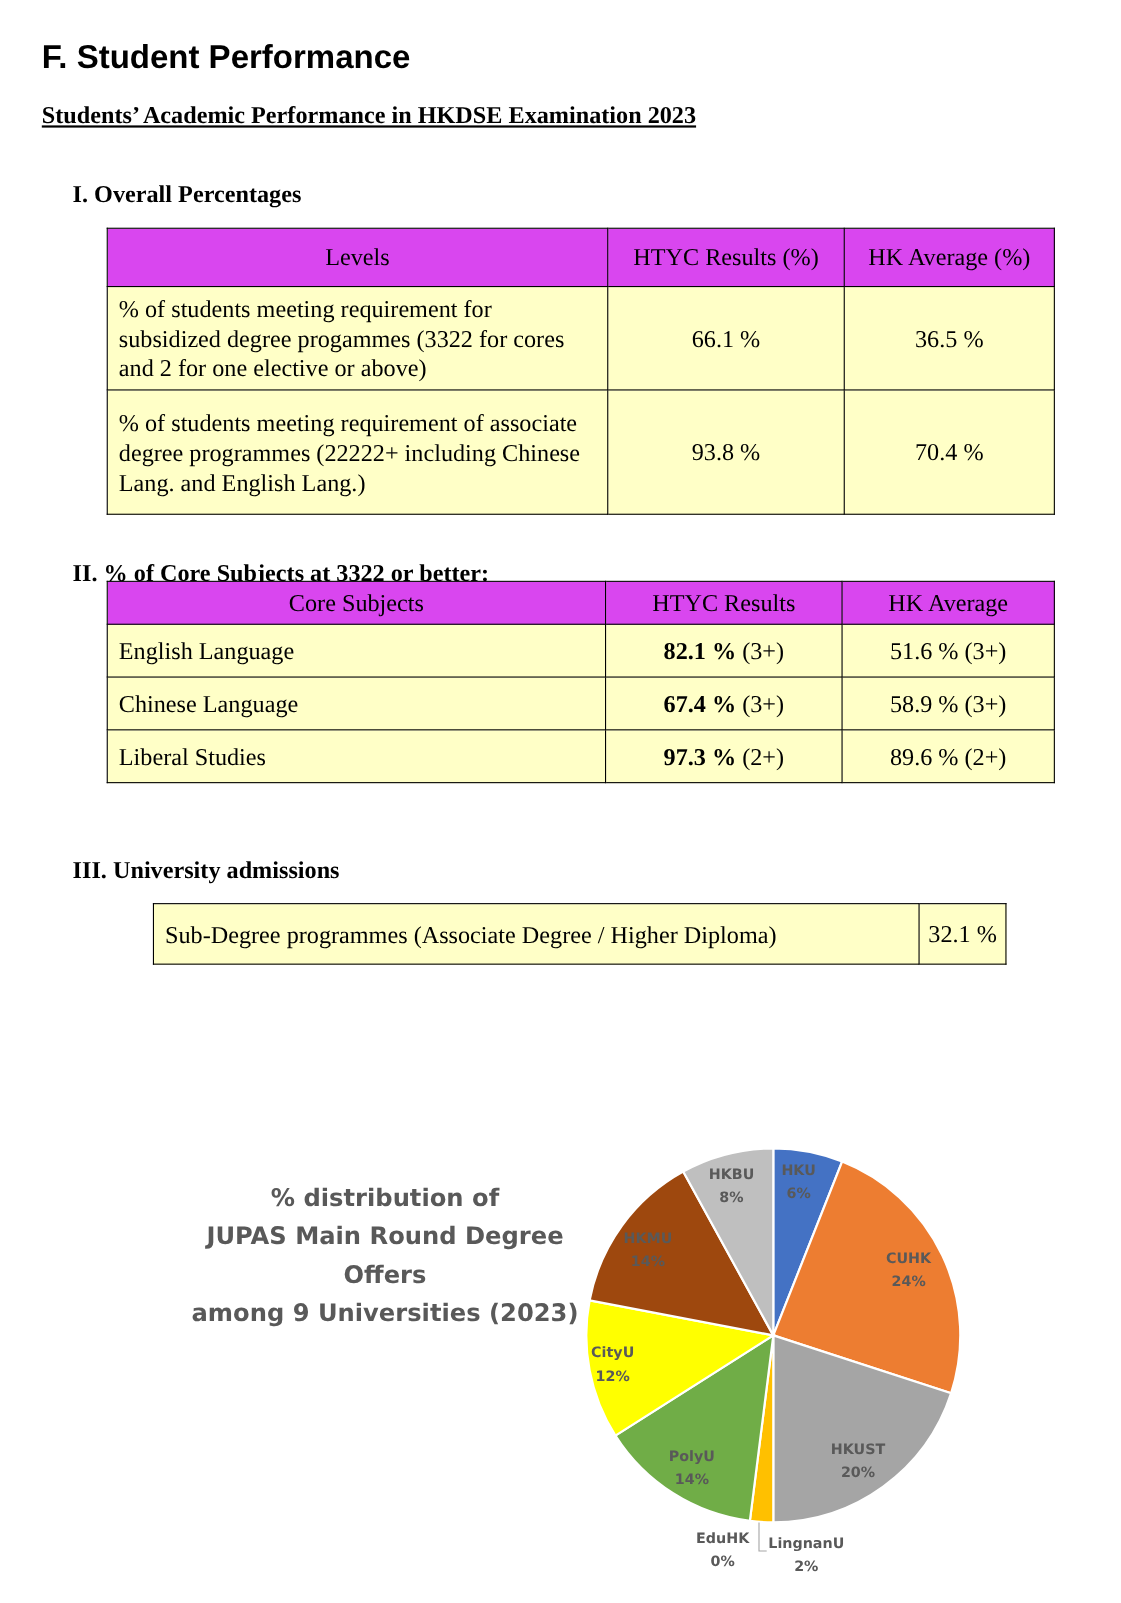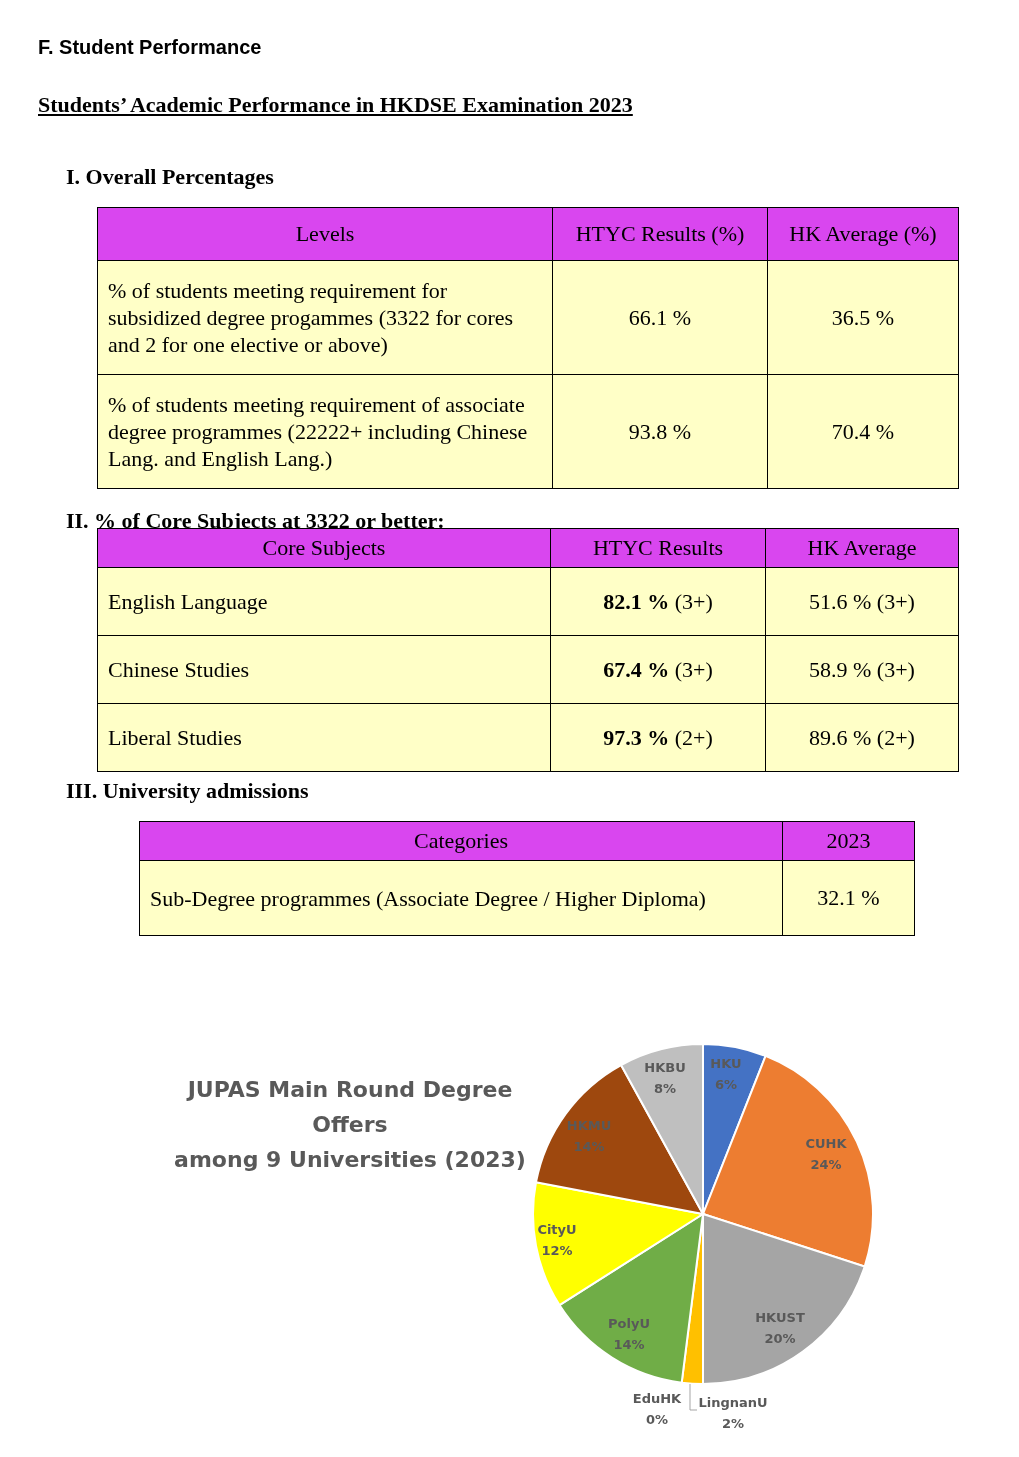--- a/index.html
+++ b/index.html
@@ -1,23 +1,23 @@
 <!DOCTYPE html>
 <html><head>
 <meta charset="utf-8">
 <style>
   body { margin:0; background:#fff; width:1019px; height:1457px; position:relative; font-family:"Liberation Serif", serif; color:#000; }
-  .h1 { position:absolute; left:38px; top:36px; font-family:"Liberation Sans", sans-serif; font-weight:bold; font-size:20px; }
+  .h1 { position:absolute; left:38px; top:36px; font-family:"Liberation Sans", sans-serif; font-weight:bold; font-size:30px; }
   .h2 { position:absolute; left:38px; top:92px; font-weight:bold; font-size:22px; text-decoration:underline; }
   .sec { position:absolute; left:66px; font-weight:bold; font-size:22px; }
   table { position:absolute; border-collapse:collapse; font-size:22px; }
   td, th { border:1px solid #000; font-weight:normal; }
   th { background:#d946ef; height:50px; text-align:center; }
   td { background:#ffffc7; }
-  td.l { padding:16px 10px; text-align:left; line-height:27px; }
+  td.l { padding:6px 10px; text-align:left; line-height:27px; }
   td.c { text-align:center; }
   #t1 { left:97px; top:207px; width:862px; }
   #t2 { left:97px; top:528px; width:862px; }
   #t2 th { height:36px; }
   #t2 td { height:35px; }
   #t3 { left:139px; top:821px; width:776px; }
   #t3 th { height:36px; }
   #t3 td { height:42px; }
   #t3 tr.final td { background:#d8e3bf; border:3px double #000; }
   .chart-title { position:absolute; left:150px; top:1072px; width:400px; text-align:center; font-family:"DejaVu Sans", sans-serif; font-weight:bold; font-size:22px; line-height:35px; color:#595959; }
@@ -58,47 +58,44 @@
     <th style="width:450px">Core Subjects</th>
     <th style="width:212px">HTYC Results</th>
     <th>HK Average</th>
   </tr>
   <tr>
     <td class="l">English Language</td>
     <td class="c"><b>82.1 %</b><span> (3+)</span></td>
     <td class="c">51.6 % (3+)</td>
   </tr>
   <tr>
-    <td class="l">Chinese Studies</td>
+    <td class="l">Chinese Language</td>
     <td class="c"><b>67.4 %</b><span> (3+)</span></td>
     <td class="c">58.9 % (3+)</td>
   </tr>
   <tr>
     <td class="l">Liberal Studies</td>
     <td class="c"><b>97.3 %</b><span> (2+)</span></td>
     <td class="c">89.6 % (2+)</td>
   </tr>
 </tbody>
   </table>
 
 <div class="sec" style="top:778px">III.  University admissions</div>
 <table id="t3">
   <tbody>
-      <tr>
-    <th style="width:640px">Categories</th>
-    <th>2023</th>
-  </tr>
   <tr>
     <td class="l">Sub-Degree programmes (Associate Degree / Higher Diploma)</td>
     <td class="c">32.1 %</td>
   </tr>
 </tbody>
   </table>
 
 <div class="chart-title">
+  <div>% distribution of</div>
   <div>JUPAS Main Round Degree Offers</div>
   <div>among 9 Universities (2023)</div>
 </div>
 
 <svg id="pie" width="1019" height="1457">
     <path d="M703,1214 L703,1044 A170,170 0 0 1 765.5811739563953,1055.9379973989974 Z" fill="#4472c4" stroke="#fff" stroke-width="2"></path>
     <path d="M703,1214 L765.5811739563953,1055.9379973989974 A170,170 0 0 1 864.6796077701761,1266.532889043741 Z" fill="#ed7d31" stroke="#fff" stroke-width="2"></path>
     <path d="M703,1214 L864.6796077701761,1266.532889043741 A170,170 0 0 1 703,1384 Z" fill="#a5a5a5" stroke="#fff" stroke-width="2"></path>
     <path d="M703,1214 L703,1384 A170,170 0 0 1 681.6933502940683,1382.6594992234614 Z" fill="#ffc000" stroke="#fff" stroke-width="2"></path>
     <path d="M703,1214 L681.6933502940683,1382.6594992234614 A170,170 0 0 1 559.4642526646575,1305.0905551464293 Z" fill="#70ad47" stroke="#fff" stroke-width="2"></path>

